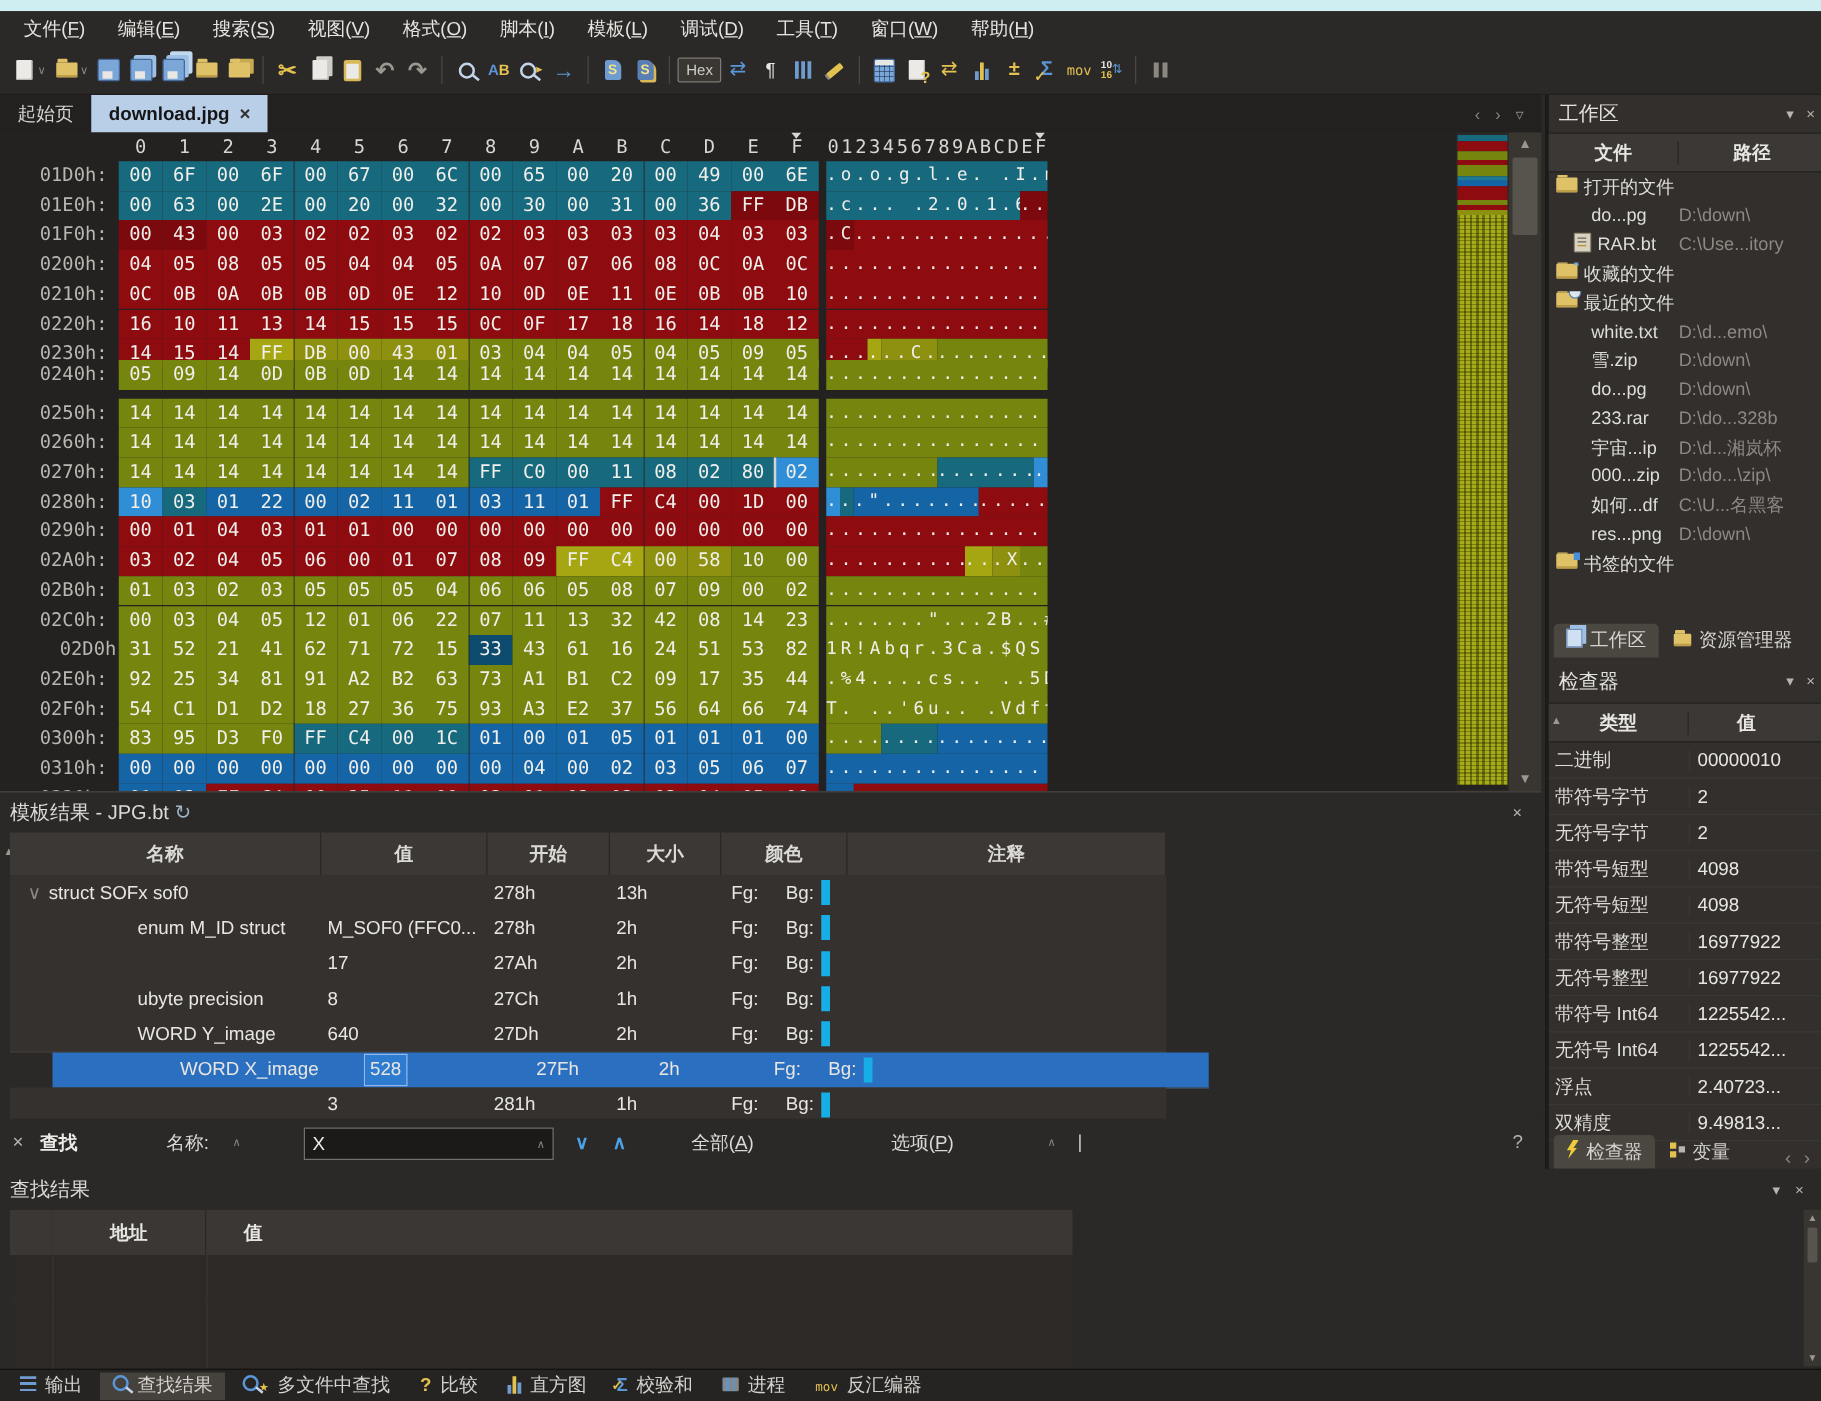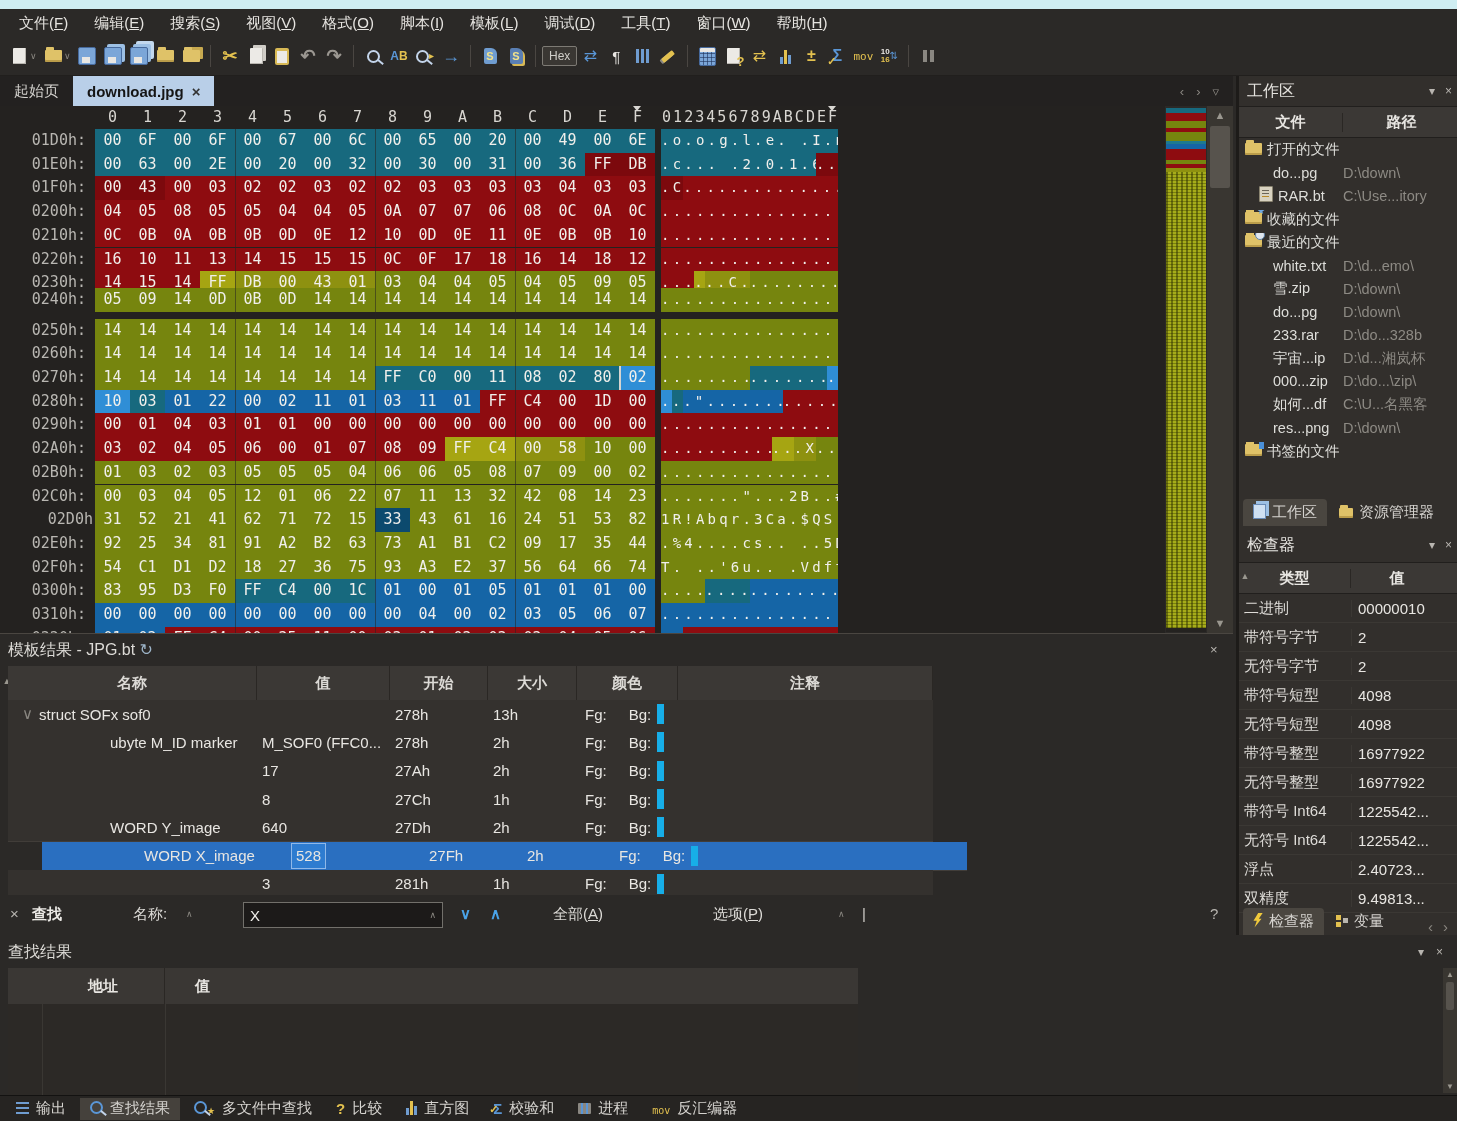--- a/index.html
+++ b/index.html
@@ -994,21 +994,21 @@
         <div class="tc" style="left: 382px; width: 98px; padding-left: 5px;">278h</div>
         <div class="tc" style="left: 480px; width: 89px; padding-left: 5px;">13h</div>
         <div class="tc" style="left: 569px; width: 101px; padding-left: 8px;">
           <span>Fg:</span>
           <span style="margin-left:22px">Bg:</span>
           <span class="swatch" style="background:#17aee8"></span>
         </div>
         <div class="tc" style="left: 670px; width: 255px;"></div>
       </div>
       <div class="trow" style="top: 94.3px;">
-        <div class="tc" style="left: 0px; width: 249px; padding-left: 102px;">ubyte M_ID marker</div>
+        <div class="tc" style="left: 0px; width: 249px; padding-left: 102px;">enum M_ID struct</div>
         <div class="tc" style="left: 249px; width: 133px; padding-left: 5px;">M_SOF0 (FFC0...</div>
         <div class="tc" style="left: 382px; width: 98px; padding-left: 5px;">278h</div>
         <div class="tc" style="left: 480px; width: 89px; padding-left: 5px;">2h</div>
         <div class="tc" style="left: 569px; width: 101px; padding-left: 8px;">
           <span>Fg:</span>
           <span style="margin-left:22px">Bg:</span>
           <span class="swatch" style="background:#17aee8"></span>
         </div>
         <div class="tc" style="left: 670px; width: 255px;"></div>
       </div>
@@ -1017,20 +1017,21 @@
         <div class="tc" style="left: 382px; width: 98px; padding-left: 5px;">27Ah</div>
         <div class="tc" style="left: 480px; width: 89px; padding-left: 5px;">2h</div>
         <div class="tc" style="left: 569px; width: 101px; padding-left: 8px;">
           <span>Fg:</span>
           <span style="margin-left:22px">Bg:</span>
           <span class="swatch" style="background:#17aee8"></span>
         </div>
         <div class="tc" style="left: 670px; width: 255px;"></div>
       </div>
       <div class="trow" style="top: 150.9px;">
+        <div class="tc" style="left: 0px; width: 249px; padding-left: 102px;">ubyte precision</div>
         <div class="tc" style="left: 249px; width: 133px; padding-left: 5px;">8</div>
         <div class="tc" style="left: 382px; width: 98px; padding-left: 5px;">27Ch</div>
         <div class="tc" style="left: 480px; width: 89px; padding-left: 5px;">1h</div>
         <div class="tc" style="left: 569px; width: 101px; padding-left: 8px;">
           <span>Fg:</span>
           <span style="margin-left:22px">Bg:</span>
           <span class="swatch" style="background:#17aee8"></span>
         </div>
         <div class="tc" style="left: 670px; width: 255px;"></div>
       </div>

